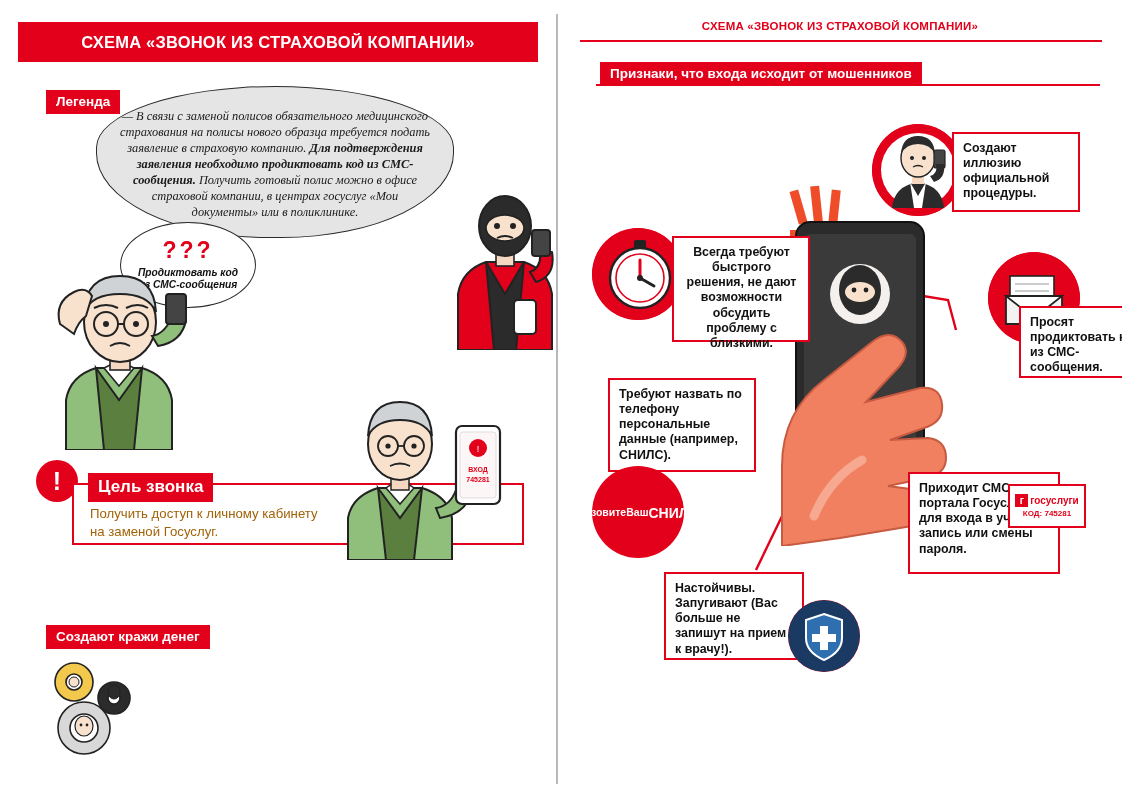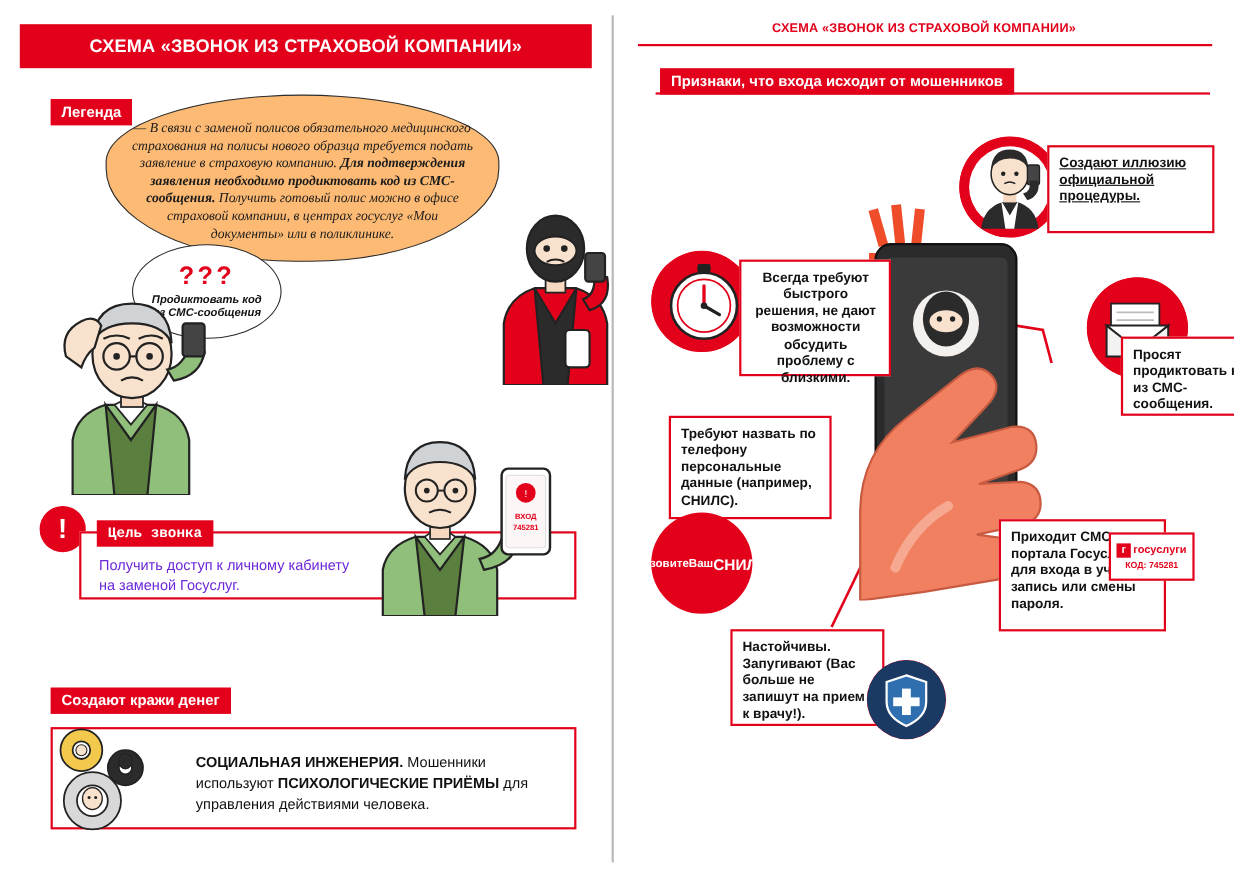--- a/index.html
+++ b/index.html
@@ -29,28 +29,28 @@
   }
 
   .red-tab {
     position: absolute;
     background: #e2001a; color: #fff;
     font-weight: bold; font-size: 13px;
     padding: 4px 10px 5px 10px;
     white-space: nowrap;
   }
   .tab-legend { left: 46px; top: 90px; font-size: 13.5px; }
-  .tab-goal   { left: 88px; top: 473px; font-size: 13px; font-family: Liberation Mono, monospace; }
+  .tab-goal   { left: 88px; top: 473px; font-size: 17px; }
   .tab-mech   { left: 46px; top: 625px; font-size: 13.5px; }
 
   
   .legend-bubble {
     position: absolute; left: 96px; top: 86px;
     width: 358px; height: 152px;
-    background: #fdba74; border: 1.6px solid #2b2b2b;
+    background: #e5e5e5; border: 1.6px solid #2b2b2b;
     border-radius: 52% 52% 50% 50% / 42% 42% 58% 58%;
     padding: 14px 20px 10px 20px;
     display: flex; align-items: center; justify-content: flex-end;
   }
   .legend-bubble p {
     font-family: "Liberation Serif", serif;
     font-style: italic; font-size: 12.4px; line-height: 1.30;
     color: #1a1a1a; text-align: center;
   }
   .legend-bubble b { font-weight: bold; font-style: italic; }
@@ -89,21 +89,21 @@
     display: flex; align-items: center; justify-content: center;
     font-weight: bold; font-size: 25px;
   }
 
   .box-red {
     position: absolute; border: 2px solid #e2001a; background: #fff;
   }
   .box-goal { left: 72px; top: 483px; width: 452px; height: 62px; }
   .box-goal p {
     position: absolute; left: 16px; top: 20px;
-    font-size: 13.2px; line-height: 1.35; color: #6d28d9;
+    font-size: 13.2px; line-height: 1.35; color: #a16207;
   }
   .box-mech { left: 46px; top: 661px; width: 478px; height: 93px; }
   .box-mech p {
     position: absolute; left: 130px; top: 20px; width: 335px;
     font-size: 13.2px; line-height: 1.45; color: #111;
   }
   .box-mech b { font-weight: bold; }
 
   
   .gears { position: absolute; left: 40px; top: 650px; width: 108px; height: 112px; }
@@ -127,21 +127,21 @@
     background: #e2001a;
   }
 
   
   .callout {
     position: absolute; border: 2px solid #e2001a; background: #fff;
     font-size: 12.4px; line-height: 1.22; color: #111;
     padding: 7px 8px 7px 9px;
     font-weight: bold;
   }
-  .c-illusion { left: 952px; top: 132px; width: 152px; height: 80px; text-decoration: underline; }
+  .c-illusion { left: 952px; top: 132px; width: 128px; height: 80px; }
   .c-fast     { left: 672px; top: 236px; width: 138px; height: 106px; text-align: center; }
   .c-sms      { left: 978px; top: 306px; width: 136px; height: 72px; margin-left: 41px; }
   .c-personal { left: 608px; top: 378px; width: 148px; height: 94px; }
   .c-smsport  { left: 908px; top: 472px; width: 152px; height: 102px; }
   .c-persist  { left: 664px; top: 572px; width: 140px; height: 88px; }
 
   
   .circle {
     position: absolute; border-radius: 50%; background: #e2001a;
     overflow: hidden;
@@ -286,25 +286,20 @@
 
     <rect x="126" y="36" width="44" height="78" rx="6" fill="#fff" stroke="#222" stroke-width="2.2"></rect>
     <rect x="130" y="42" width="36" height="66" rx="3" fill="#fdf6f6" stroke="#ddd" stroke-width="1"></rect>
     <circle cx="148" cy="58" r="9" fill="#e2001a"></circle>
     <text x="148" y="62" font-family="Liberation Sans" font-size="9" fill="#fff" text-anchor="middle">!</text>
     <text x="148" y="82" font-family="Liberation Sans" font-size="7" fill="#e2001a" text-anchor="middle" font-weight="bold">ВХОД</text>
     <text x="148" y="92" font-family="Liberation Sans" font-size="7" fill="#e2001a" text-anchor="middle" font-weight="bold">745281</text>
   </svg>
 
   <div class="red-tab tab-mech">Создают кражи денег</div>
-  <div class="box-red box-mech">
-    <p>
-      <b>СОЦИАЛЬНАЯ ИНЖЕНЕРИЯ.</b><span> Мошенники используют </span><b>ПСИХОЛОГИЧЕСКИЕ ПРИЁМЫ</b><span> для управления действиями человека.</span>
-    </p>
-  </div>
 
   <svg class="gears" viewBox="0 0 108 112">
     <g stroke="#222" stroke-width="1.6">
       <circle cx="34" cy="32" r="19" fill="#f2c94c"></circle>
       <circle cx="34" cy="32" r="8" fill="#fff"></circle>
       <circle cx="74" cy="48" r="16" fill="#2b2b2b"></circle>
       <circle cx="74" cy="48" r="6" fill="#fff"></circle>
       <circle cx="44" cy="78" r="26" fill="#d8d8d8"></circle>
       <circle cx="44" cy="78" r="14" fill="#fff"></circle>
     </g>

